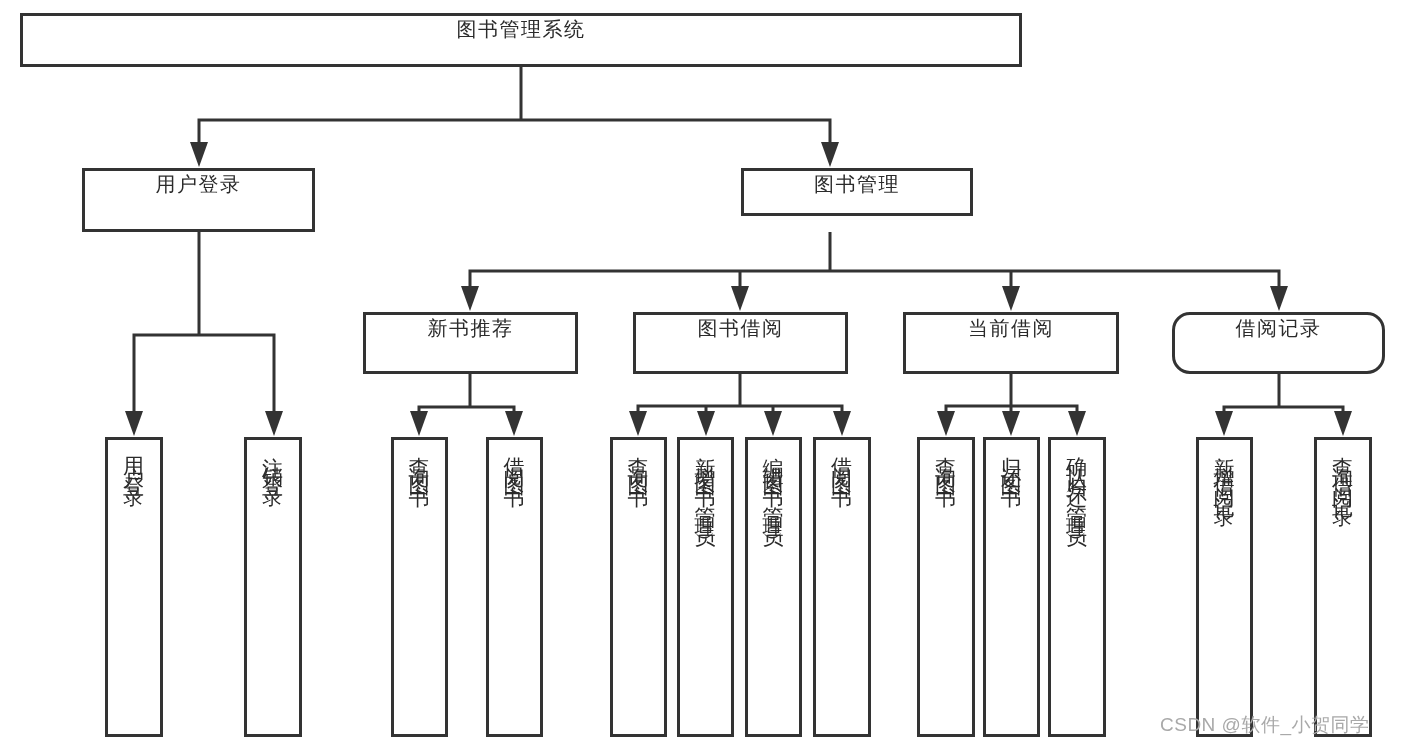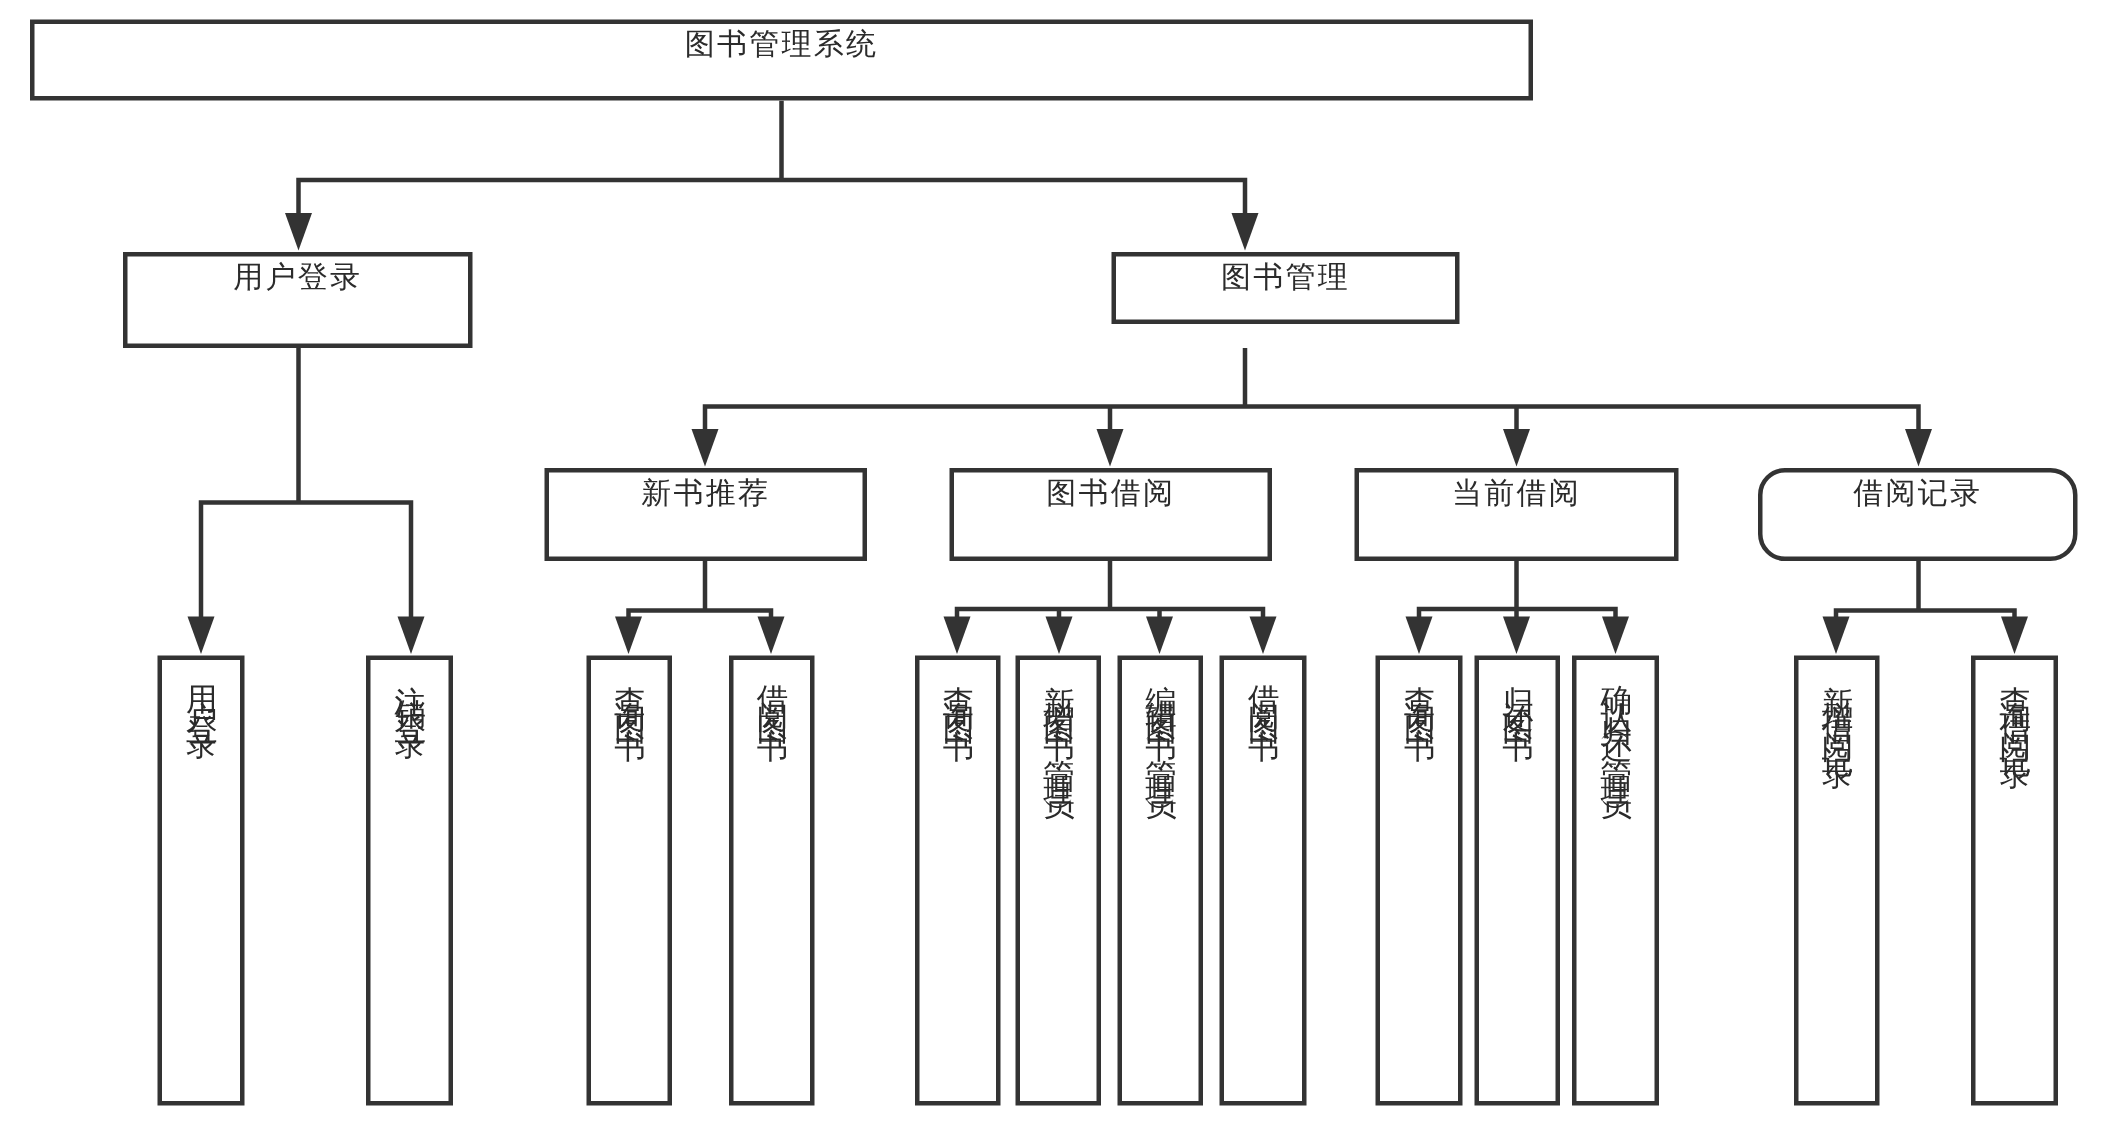--- a/index.html
+++ b/index.html
@@ -168,14 +168,15 @@
     <span class="vlabel">确认归还（管理员）</span>
   </div>
 
   <div class="node leaf" style="left:1196px; top:437px; width:57px; height:300px;">
     <span class="vlabel">新增借阅记录</span>
   </div>
   <div class="node leaf" style="left:1314px; top:437px; width:58px; height:300px;">
     <span class="vlabel">查询借阅记录</span>
   </div>
 
+  <div class="watermark">CSDN @软件_小贺同学</div>
 
 </div>
 
 </body></html>

